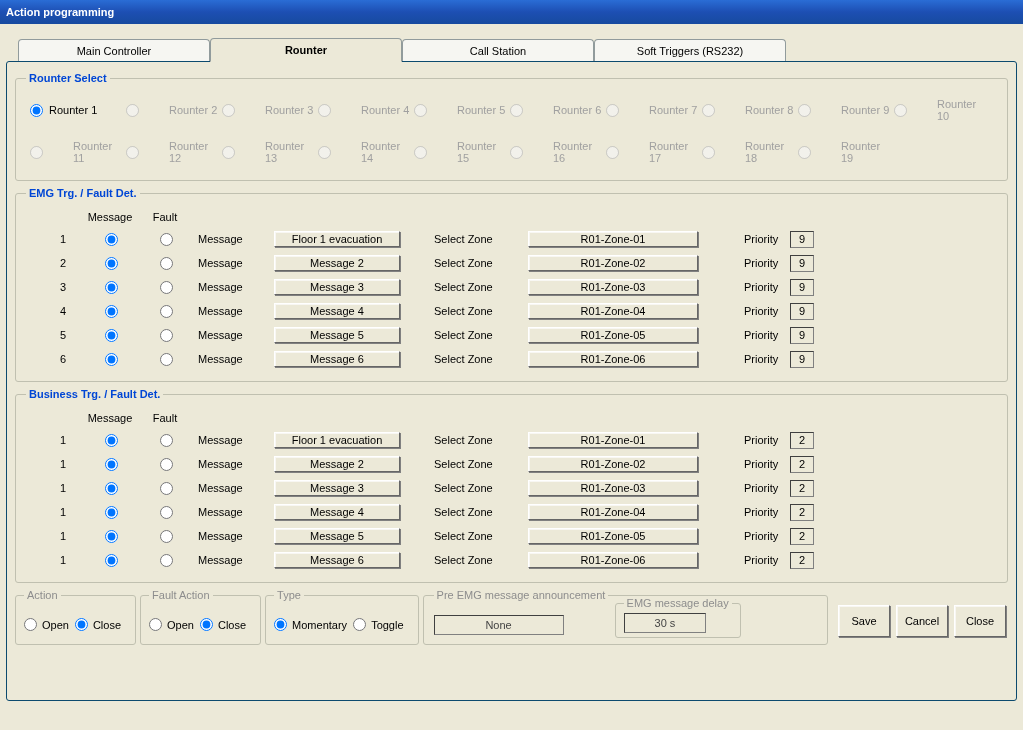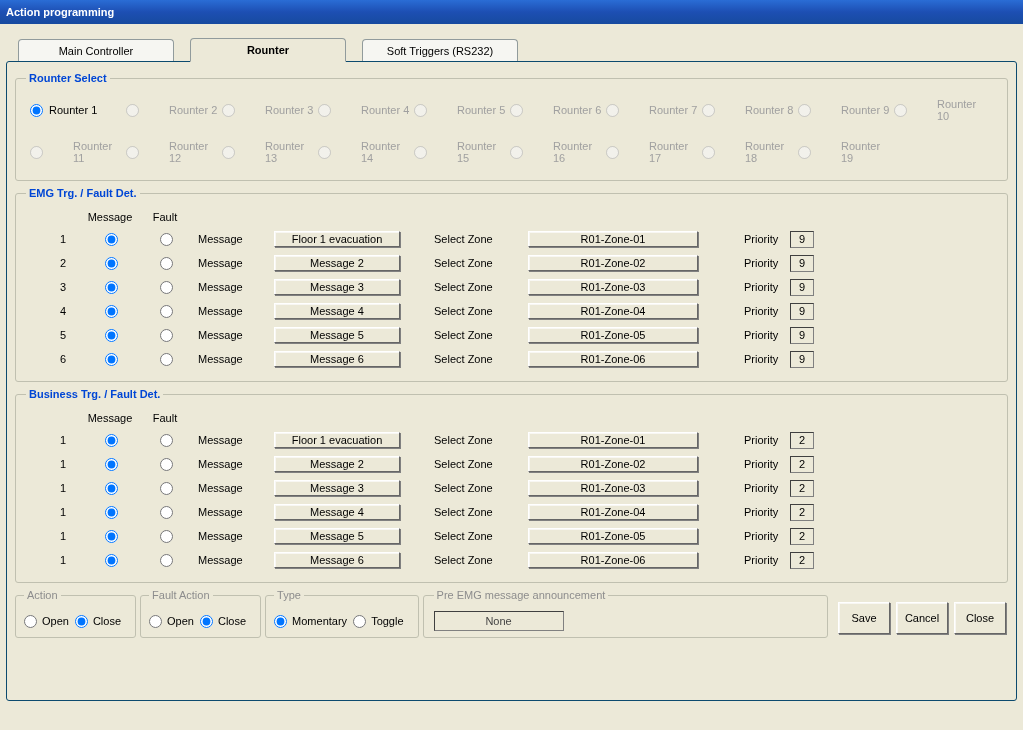--- a/index.html
+++ b/index.html
@@ -31,31 +31,31 @@
   }
 
   
   .tabs {
     display:flex;
     padding-left:12px;
     position:relative;
     z-index:2;
   }
   .tab {
-    width:156px;
+    width:192px;
     height:22px;
     border:1px solid #919b9c;
     border-bottom:none;
     border-radius:4px 4px 0 0;
     background:#f6f6f2;
     display:flex;
     align-items:center;
     justify-content:center;
     cursor:pointer;
-    margin-right:16px;
+    margin-right:0px;
     font-size:11px;
     position:relative;
     top:1px;
   }
   .tab.active {
     background:#ece9d8;
     font-weight:bold;
     border-bottom:1px solid #ece9d8;
     z-index:3;
     top:0;
@@ -241,20 +241,21 @@
 
 <div class="titlebar">
   <span>Action programming</span>
 </div>
 
 <div class="client">
 
   <div class="tabs" id="tabs">
       <div class="tab">Main Controller</div>
       <div class="tab active">Rounter</div>
+      <div class="tab">Call Station</div>
       <div class="tab">Soft Triggers (RS232)</div>
     </div>
 
   <div class="tabpage">
 
     <fieldset class="group">
       <legend>Rounter Select</legend>
       <div class="router-grid">
         <div class="router-row" id="router-row-1">
             <label class="router-opt">
@@ -575,20 +576,24 @@
           </label>
         <label class="radio-opt">
             <input type="radio" name="tp" style="">
             <span>Toggle</span>
           </label>
       </fieldset>
 
       <fieldset class="small disabled" style="flex:1;justify-content:flex-start;padding:10px 10px 6px 10px;gap:45px;">
         <legend>Pre EMG message announcement</legend>
         <div class="disp" style="min-width:130px;">None</div>
+        <fieldset class="small disabled" style="border:1px solid #c0c0b0;padding:4px 8px;margin:-14px 0 0 6px;">
+          <legend>EMG message delay</legend>
+          <div class="disp" style="padding:0 30px;">30 s</div>
+        </fieldset>
       </fieldset>
 
       <div class="actions">
         <div class="btn-std">Save</div>
         <div class="btn-std">Cancel</div>
         <div class="btn-std">Close</div>
       </div>
     </div>
 
   </div>

